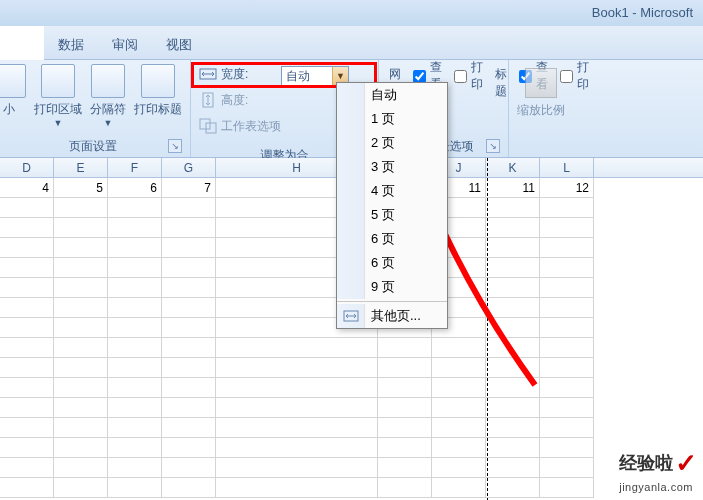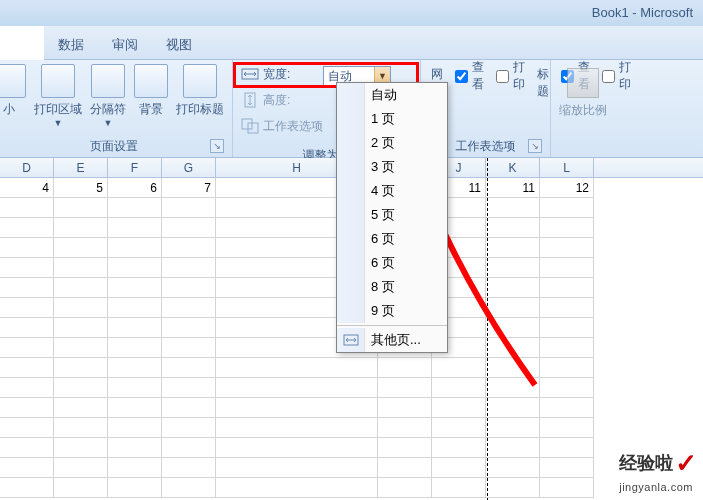--- a/index.html
+++ b/index.html
@@ -89,24 +89,20 @@
       </div>
       <div class="btn-col">
         <div class="btn-icon"></div>
         <div class="btn-label">打印区域</div>
         <div class="btn-chevron">▼</div>
       </div>
       <div class="btn-col">
         <div class="btn-icon"></div>
         <div class="btn-label">分隔符</div>
         <div class="btn-chevron">▼</div>
-      </div>
-      <div class="btn-col">
-        <div class="btn-icon"></div>
-        <div class="btn-label">背景</div>
       </div>
       <div class="btn-col">
         <div class="btn-icon"></div>
         <div class="btn-label">打印标题</div>
       </div>
     </div>
     <div class="group-label">
       <span>页面设置</span>
       <span class="dialog-launcher">↘</span>
     </div>
@@ -416,24 +412,20 @@
   <div class="dd-row">
       <span class="dd-ico"></span>
       <span>6 页</span>
     </div>
   <div class="dd-row">
       <span class="dd-ico"></span>
       <span>6 页</span>
     </div>
   <div class="dd-row">
       <span class="dd-ico"></span>
-      <span>8 页</span>
-    </div>
-  <div class="dd-row">
-      <span class="dd-ico"></span>
       <span>9 页</span>
     </div>
   <div class="dd-row sep"></div>
   <div class="dd-row">
     <span class="dd-ico">
       <svg viewBox="0 0 16 14">
           <rect x="1" y="2" width="14" height="10" fill="none" stroke="#6b88af"></rect>
           <path d="M3 7h10M5 5l-2 2 2 2M11 5l2 2-2 2" stroke="#6b88af" fill="none"></path>
         </svg>
     </span>

